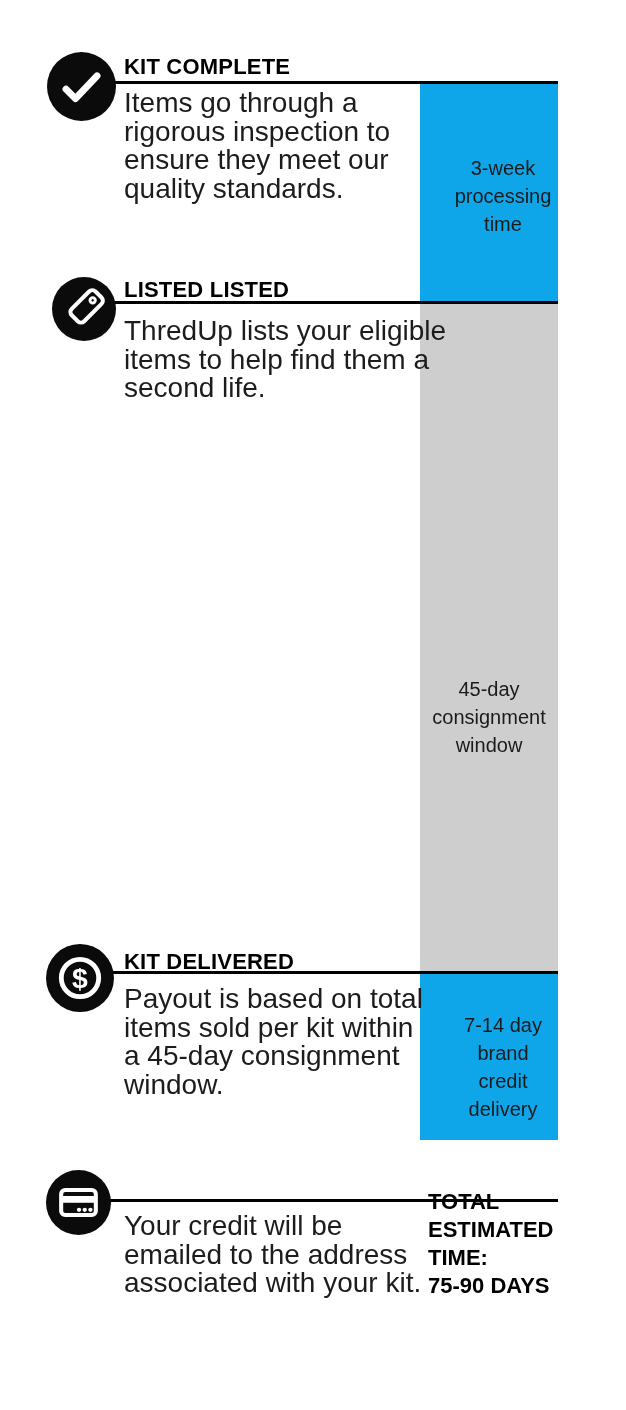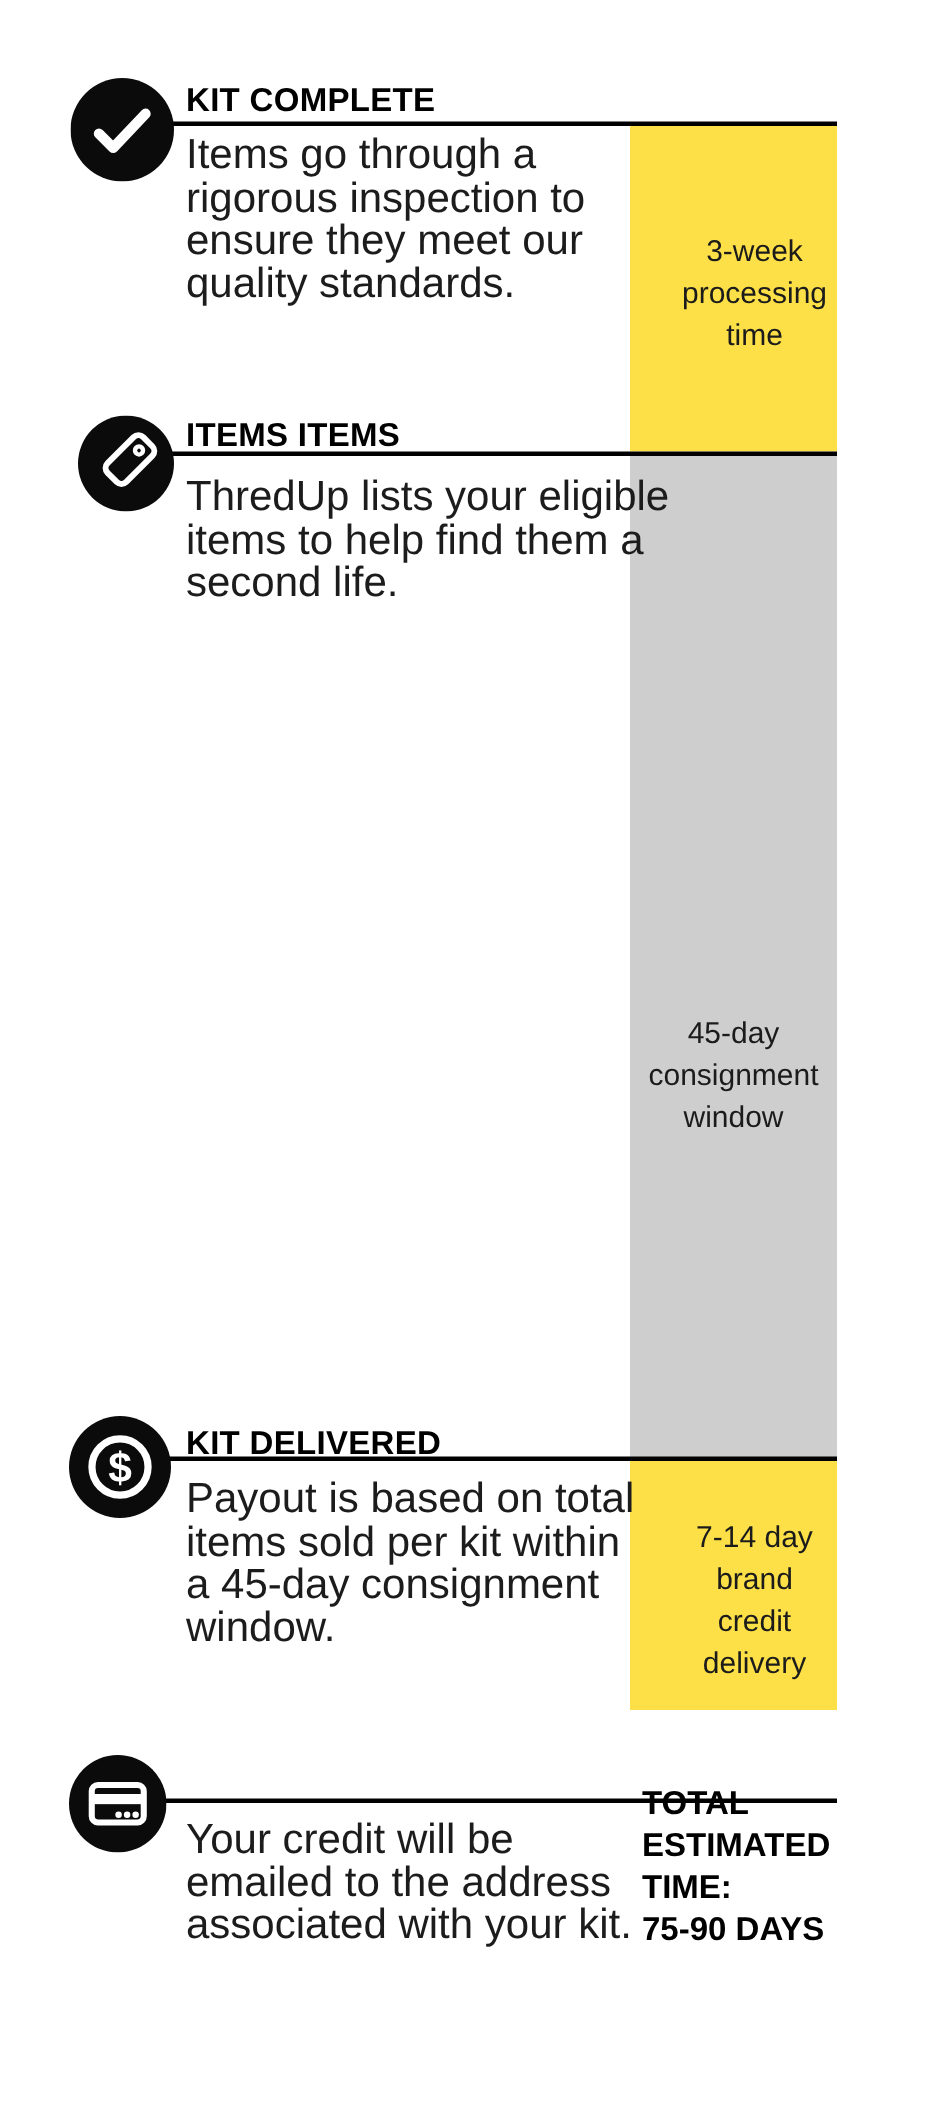--- a/index.html
+++ b/index.html
@@ -11,21 +11,21 @@
   #divider-1{top:81px}
   #divider-2{top:301px}
   #divider-3{top:971px}
   #divider-4{top:1199px}
 
   .bar{
     position:absolute;left:420px;width:138px;z-index:1;box-sizing:border-box;
     display:flex;align-items:center;justify-content:center;text-align:center;
     font-size:20px;line-height:28px;color:#1b1b1b;
   }
-  .bar.dark{background:#fde047;padding-left:28px;}
+  .bar.dark{background:#0ea5e9;padding-left:28px;}
   .bar.light{background:#cecece;}
   #bar-1{top:84px;height:217px;padding-top:6px;}
   #bar-2{top:304px;height:811px;padding-top:14px;}
   #bar-3{top:974px;height:166px;padding-top:20px;}
 
   .step-icon{position:absolute;z-index:3;display:block;}
   #icon-1{left:47px;top:52px;width:69px;height:69px;}
   #icon-2{left:52px;top:277px;width:64px;height:64px;}
   #icon-3{left:46px;top:944px;width:68px;height:68px;}
   #icon-4{left:46px;top:1170px;width:65px;height:65px;}
@@ -77,21 +77,21 @@
   <div class="step-title" id="title-1">KIT COMPLETE</div>
   <div class="step-desc" id="desc-1">Items go through a<br>rigorous inspection to<br>ensure they meet our<br>quality standards.</div>
 
   <svg class="step-icon" id="icon-2" viewBox="0 0 24 24">
     <circle cx="12" cy="12" r="12" fill="#0b0b0b"></circle>
     <g transform="rotate(45 12 12)">
       <rect x="8.7" y="4.3" width="6.6" height="12.6" rx="1.7" fill="none" stroke="#ffffff" stroke-width="1.5"></rect>
       <circle cx="12" cy="7.4" r="1" fill="none" stroke="#ffffff" stroke-width="1.1"></circle>
     </g>
   </svg>
-  <div class="step-title" id="title-2">ITEMS ITEMS</div>
+  <div class="step-title" id="title-2">LISTED LISTED</div>
   <div class="step-desc" id="desc-2">ThredUp lists your eligible<br>items to help find them a<br>second life.</div>
 
   <svg class="step-icon" id="icon-3" viewBox="0 0 24 24">
     <circle cx="12" cy="12" r="12" fill="#0b0b0b"></circle>
     <circle cx="12" cy="12" r="6.6" fill="none" stroke="#ffffff" stroke-width="1.7"></circle>
     <text x="12" y="15.6" text-anchor="middle" font-size="10" font-weight="bold" fill="#ffffff" font-family="Liberation Sans, DejaVu Sans, sans-serif">$</text>
   </svg>
   <div class="step-title" id="title-3">KIT DELIVERED</div>
   <div class="step-desc" id="desc-3">Payout is based on total<br>items sold per kit within<br>a 45-day consignment<br>window.</div>
 

